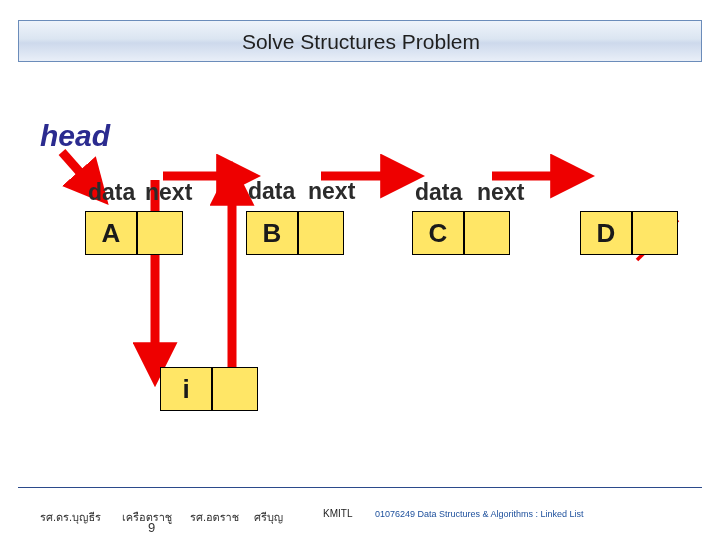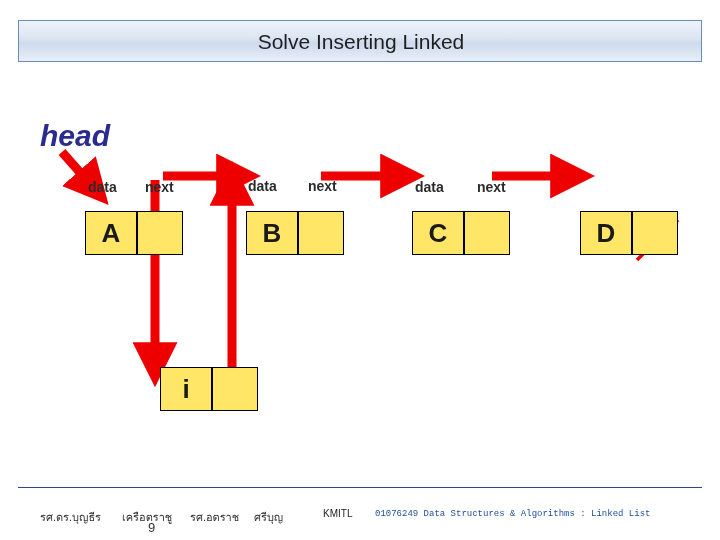--- a/index.html
+++ b/index.html
@@ -71,21 +71,21 @@
     font-weight: bold;
     color: #1a1a1a;
     font-family: "Liberation Sans", sans-serif;
   }
   .cell.data-cell { width: 52px; }
   .cell.next-cell { width: 46px; border-left-width: 1.5px; }
 
   
   .hdr {
     position: absolute;
-    font-size: 14px;
+    font-size: 23px;
     font-weight: bold;
     color: #2b2b2b;
     font-family: "Liberation Sans", sans-serif;
     white-space: nowrap;
   }
 
   .head-label {
     position: absolute;
     font-size: 30px;
     font-weight: bold;
@@ -127,35 +127,34 @@
     font-size: 10px;
     color: #222;
   }
   .f-course {
     position: absolute;
     left: 357px;
     top: 11px;
     font-size: 9px;
     color: #1c4f9c;
     white-space: nowrap;
-    font-family: Liberation Mono, monospace;
   }
   .page-num {
     position: absolute;
     left: 130px;
     top: 22px;
     font-size: 13px;
     color: #333;
   }
 </style>
 </head>
 <body>
 
 <div class="title-bar">
-  <div class="title-text">Solve Inserting Linked</div>
+  <div class="title-text">Solve Structures Problem</div>
 </div>
 
 <div class="diagram">
 
   <svg class="svg-layer" width="720" height="410" viewBox="0 0 720 410">
     <defs>
       <marker id="ah" markerWidth="5" markerHeight="5" refX="2.2" refY="2.5" orient="auto" markerUnits="strokeWidth">
         <path d="M0,0 L5,2.5 L0,5 z" fill="#ee0000"></path>
       </marker>
     </defs>

